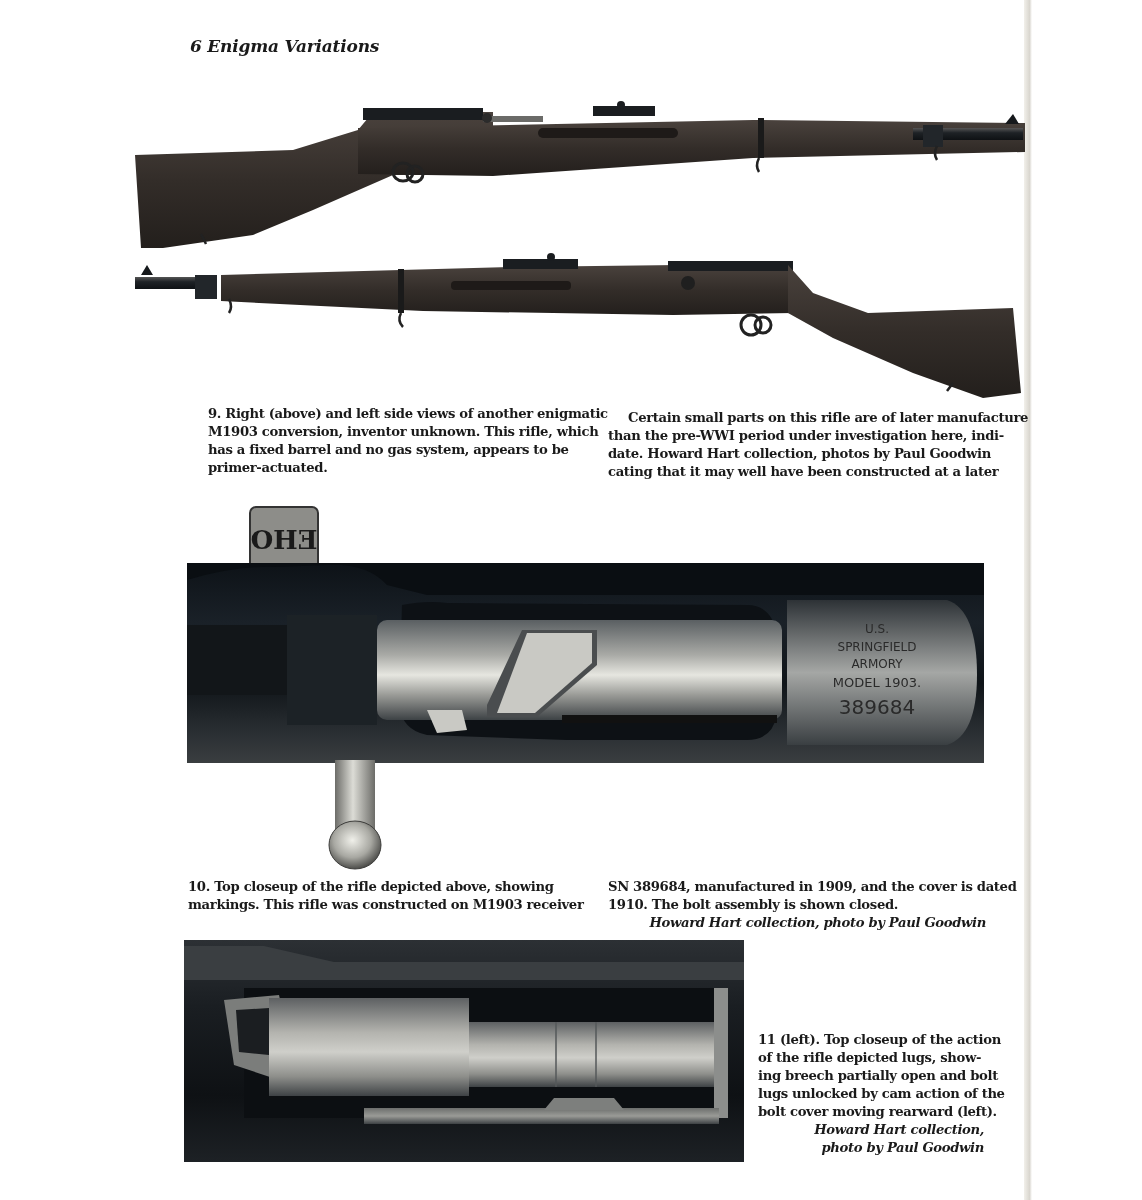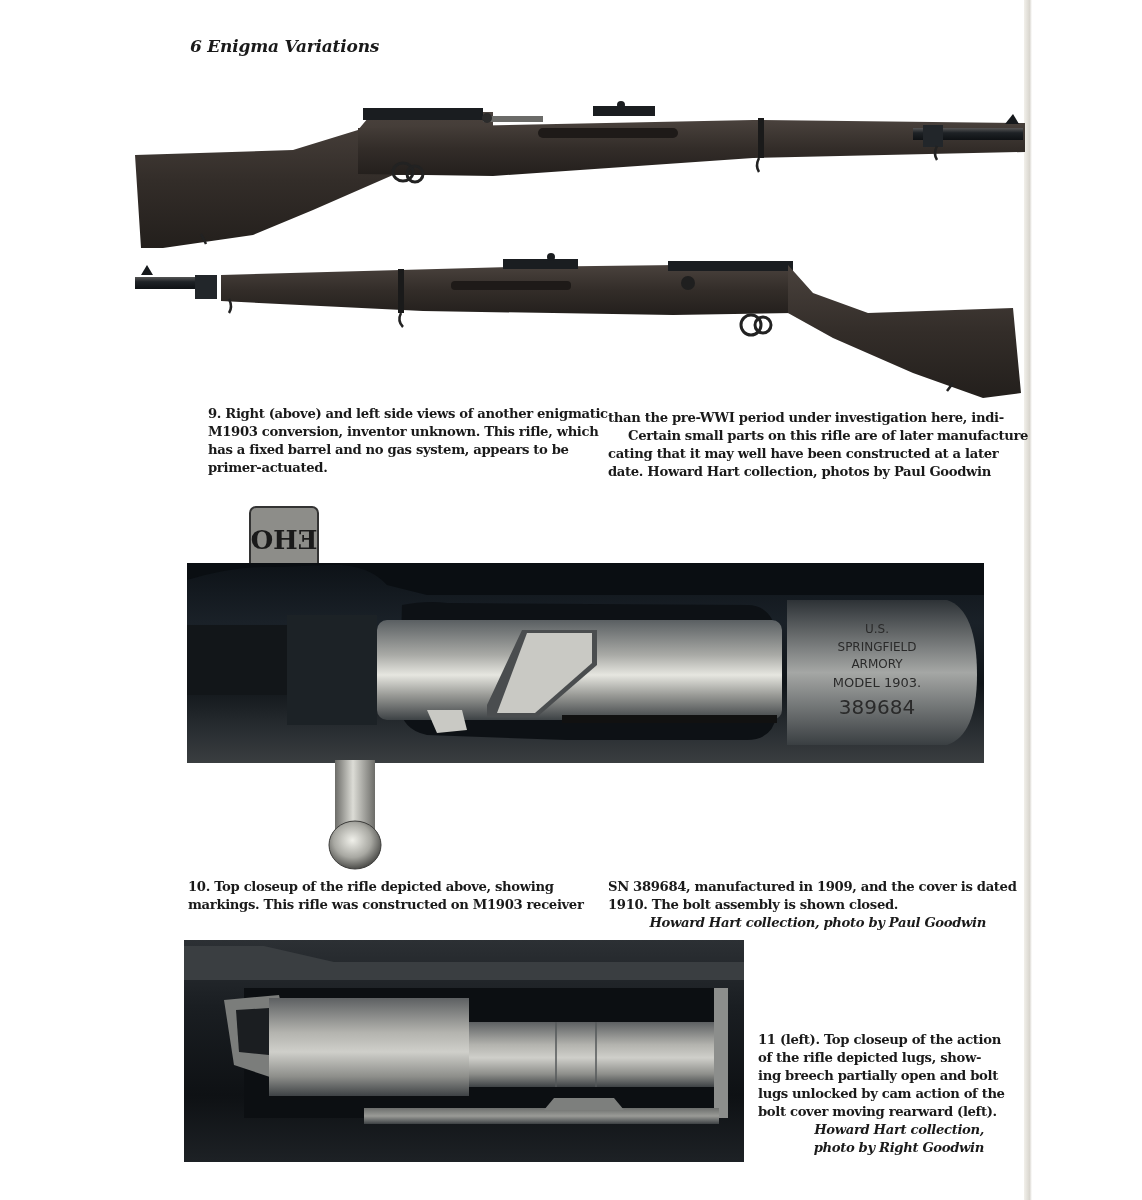--- a/index.html
+++ b/index.html
@@ -123,24 +123,24 @@
   </svg>
 </div>
 
 <div class="caption" style="left:188px; top:405px; width:376px;margin-left:20px;">
   <span class="line">9. Right (above) and left side views of another enigmatic</span>
   <span class="line">M1903 conversion, inventor unknown. This rifle, which</span>
   <span class="line">has a fixed barrel and no gas system, appears to be</span>
   <span class="line">primer-actuated.</span>
 </div>
 <div class="caption" style="left:608px; top:409px; width:378px;">
+  <span class="line indent">Certain small parts on this rifle are of later manufacture</span>
   <span class="line">than the pre-WWI period under investigation here, indi-</span>
-  <span class="line indent">Certain small parts on this rifle are of later manufacture</span>
+  <span class="line">date.   Howard Hart collection, photos by Paul Goodwin</span>
   <span class="line">cating that it may well have been constructed at a later</span>
-  <span class="line">date.   Howard Hart collection, photos by Paul Goodwin</span>
 </div>
 
 <div class="closeup" style="left:187px; top:505px; width:797px; height:370px;">
   <svg width="797" height="370" viewBox="0 0 797 370">
     <defs>
       <linearGradient id="rcvbg" x1="0" y1="0" x2="0" y2="1">
         <stop offset="0" stop-color="#0d1217"></stop>
         <stop offset="0.3" stop-color="#1a2128"></stop>
         <stop offset="0.6" stop-color="#0f1418"></stop>
         <stop offset="0.85" stop-color="#2a2f33"></stop>
@@ -260,14 +260,14 @@
   </svg>
 </div>
 
 <div class="caption" style="left:758px; top:1031px; width:226px;">
   <span class="line">11 (left). Top closeup of the action</span>
   <span class="line">of the rifle depicted lugs, show-</span>
   <span class="line">ing breech partially open and bolt</span>
   <span class="line">lugs unlocked by cam action of the</span>
   <span class="line">bolt cover moving rearward (left).</span>
   <span class="line right">Howard Hart collection,</span>
-  <span class="line right">photo by Right Goodwin</span>
+  <span class="line right">photo by Paul Goodwin</span>
 </div>
 
 </body></html>

